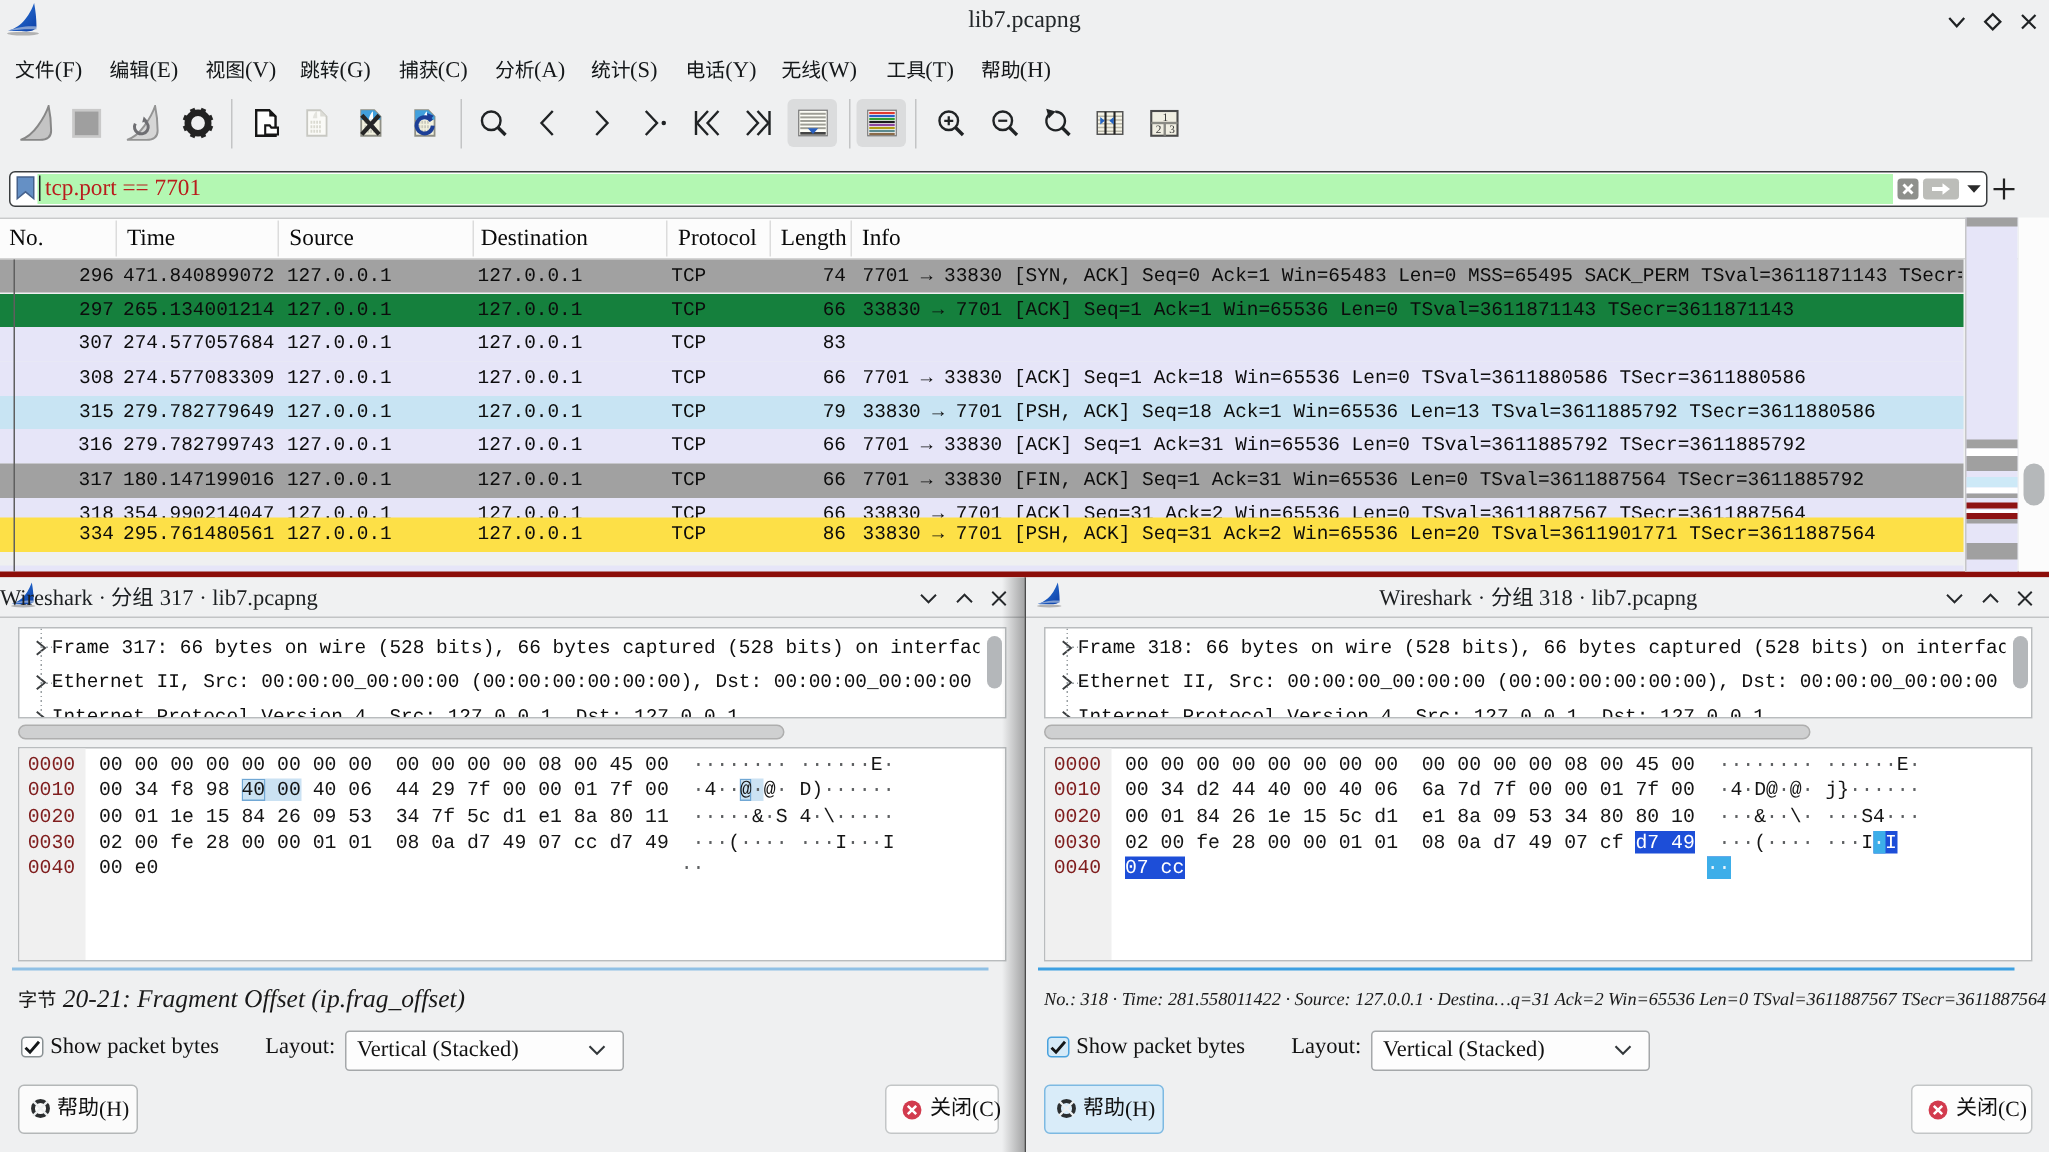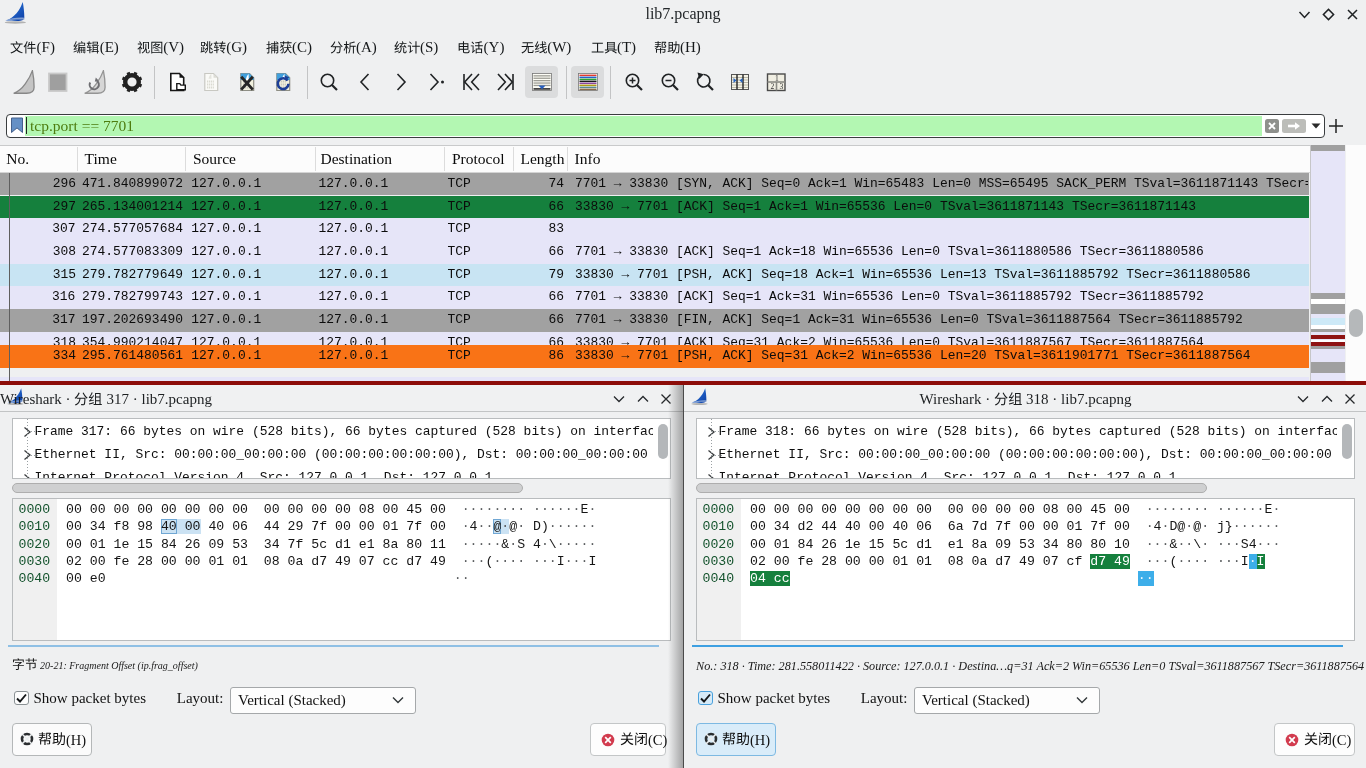--- a/index.html
+++ b/index.html
@@ -9,25 +9,25 @@
 .row{position:absolute;left:0;width:1309px;height:22.7px}
 .cell{position:absolute;top:0;height:22.7px;line-height:22.7px;font-family:"Liberation Mono",monospace;font-size:12.95px;color:#0c0c0c;white-space:pre}
 .hdr{position:absolute;top:0;height:28px;line-height:28px;font-size:15.5px;color:#090909}
 .hsep{position:absolute;top:2px;height:24px;width:1px;background:#dcdcdc}
 .tsep{position:absolute;top:66px;height:33px;width:1px;background:#c3c4c5}
 .dlg{position:absolute;top:385px;width:683px;height:383px;background:#eff0f1}
 .pane{position:absolute;background:#fff;border:1px solid #b9bcbe}
 .thumb{position:absolute;background:#b4b7ba;border-radius:5px}
 .btn{position:absolute;height:33px;border-radius:4px;display:flex;align-items:center;justify-content:center;font-size:15px;color:#111}
 .hex{position:absolute;font-family:"Liberation Mono",monospace;font-size:13.2px;line-height:17.35px;color:#151515;white-space:pre}
-.off{color:#14532d}
+.off{color:#7f1d1d}
 .dot{color:#5b5e60}
 .hl{background:#cbe2f3}
 .hlb{background:#cbe2f3;box-shadow:inset 0 0 0 1px #70a7d4}
-.sel{background:#15803d;color:#fff}
+.sel{background:#1d4ed8;color:#fff}
 .seld{background:#3daee9;color:#eef6fc}
 </style></head>
 <body>
 <svg width="0" height="0" style="position:absolute">
     <defs>
       <linearGradient id="sg" x1="0" y1="0" x2="1" y2="1">
         <stop offset="0" stop-color="#2e7de0"></stop>
         <stop offset="1" stop-color="#0d3fa6"></stop>
       </linearGradient>
     </defs>
@@ -294,21 +294,21 @@
       <text x="6.5" y="18.8">2</text>
       <text x="15.5" y="18.8">3</text>
     </g>
   </svg>
 <div class="abs" style="left:5.5px;top:114px;width:1319px;height:23.5px;background:#fff;border:1.5px solid #3a3d3f;border-radius:4px"></div>
 <div class="abs" style="left:24.5px;top:115.5px;width:1237px;height:20.5px;background:#b3f7b2"></div>
 <svg class="abs " style="left:10.0px;top:117.0px" width="14" height="17" viewBox="0 0 14 17">
     <path d="M1.5 1 h11 v14.5 l-5.5 -4.6 l-5.5 4.6 Z" fill="#6590c5" stroke="#45618c" stroke-width="1"></path>
   </svg>
 <div class="abs" style="left:26px;top:117px;width:1.4px;height:17px;background:#222"></div>
-<div class="abs" style="left:30px;top:114px;height:23px;line-height:23px;font-size:15.5px;color:#4d7c0f">tcp.port == 7701</div>
+<div class="abs" style="left:30px;top:114px;height:23px;line-height:23px;font-size:15.5px;color:#b91c1c">tcp.port == 7701</div>
 <div class="abs" style="left:1264.5px;top:118.5px;width:14.5px;height:14.5px;background:#8e908c;border-radius:2.5px"></div>
 <svg class="abs " style="left:1267.0px;top:121.0px" width="10" height="10" viewBox="0 0 10 10">
     <path d="M2 2 L8 8 M8 2 L2 8" stroke="#fff" stroke-width="1.9"></path>
   </svg>
 <div class="abs" style="left:1282px;top:118.5px;width:24px;height:14.5px;background:#bcbdb9;border-radius:2.5px"></div>
 <svg class="abs " style="left:1286.0px;top:121.0px" width="16" height="10" viewBox="0 0 16 10">
     <path d="M2 5 h9" stroke="#fff" stroke-width="2.6"></path>
     <path d="M9 1.2 L14 5 L9 8.8 Z" fill="#fff"></path>
   </svg>
 <svg class="abs " style="left:1311.0px;top:123.0px" width="10" height="6" viewBox="0 0 10 6">
@@ -379,37 +379,37 @@
     <span class="cell" style="left:52px;width:24px;text-align:left">316</span>
     <span class="cell" style="left:82px">279.782799743</span>
     <span class="cell" style="left:191.3px">127.0.0.1</span>
     <span class="cell" style="left:318.4px">127.0.0.1</span>
     <span class="cell" style="left:447.5px">TCP</span>
     <span class="cell" style="left:532px;width:32px;text-align:right">66</span>
     <span class="cell" style="left:575px;width:733px;overflow:hidden">7701 → 33830 [ACK] Seq=1 Ack=31 Win=65536 Len=0 TSval=3611885792 TSecr=3611885792</span>
   </div>
 <div class="row" style="top:309.0px;background:#a1a1a1">
     <span class="cell" style="left:52px;width:24px;text-align:center">317</span>
-    <span class="cell" style="left:82px">197.202693490</span>
+    <span class="cell" style="left:82px">180.147199016</span>
     <span class="cell" style="left:191.3px">127.0.0.1</span>
     <span class="cell" style="left:318.4px">127.0.0.1</span>
     <span class="cell" style="left:447.5px">TCP</span>
     <span class="cell" style="left:532px;width:32px;text-align:right">66</span>
     <span class="cell" style="left:575px;width:733px;overflow:hidden">7701 → 33830 [FIN, ACK] Seq=1 Ack=31 Win=65536 Len=0 TSval=3611887564 TSecr=3611885792</span>
   </div>
 <div class="row" style="top:331.7px;background:#e6e5f8">
     <span class="cell" style="left:52px;width:24px;text-align:right">318</span>
     <span class="cell" style="left:82px">354.990214047</span>
     <span class="cell" style="left:191.3px">127.0.0.1</span>
     <span class="cell" style="left:318.4px">127.0.0.1</span>
     <span class="cell" style="left:447.5px">TCP</span>
     <span class="cell" style="left:532px;width:32px;text-align:right">66</span>
     <span class="cell" style="left:575px;width:733px;overflow:hidden">33830 → 7701 [ACK] Seq=31 Ack=2 Win=65536 Len=0 TSval=3611887567 TSecr=3611887564</span>
   </div>
-<div class="row" style="top:345px;background:#f97316">
+<div class="row" style="top:345px;background:#fde047">
     <span class="cell" style="left:52px;width:24px;text-align:right">334</span>
     <span class="cell" style="left:82px">295.761480561</span>
     <span class="cell" style="left:191.3px">127.0.0.1</span>
     <span class="cell" style="left:318.4px">127.0.0.1</span>
     <span class="cell" style="left:447.5px">TCP</span>
     <span class="cell" style="left:532px;width:32px;text-align:right">86</span>
     <span class="cell" style="left:575px;width:733px;overflow:hidden">33830 → 7701 [PSH, ACK] Seq=31 Ack=2 Win=65536 Len=20 TSval=3611901771 TSecr=3611887564</span>
   </div>
 <div class="abs" style="left:0;top:377.1px;width:1309px;height:3.9px;background:#e6e5f8"></div>
 <div class="abs" style="left:0;top:381px;width:1366px;height:4px;background:#8c0d09"></div>
@@ -471,21 +471,21 @@
     <div class="abs" style="left:12px;top:98px;width:511px;height:10px;background:#cfd0d1;border:1px solid #aeaeae;border-radius:5px"></div>
     <div class="pane" style="left:12px;top:112.5px;width:658.5px;height:143px">
       <div class="abs" style="left:0;top:0;width:44px;height:141px;background:#f0f0f0"></div>
       <div class="hex" style="left:5.5px;top:2.5px"><span class="off">0000</span>  00 00 00 00 00 00 00 00  00 00 00 00 08 00 45 00  <span class="dot">·</span><span class="dot">·</span><span class="dot">·</span><span class="dot">·</span><span class="dot">·</span><span class="dot">·</span><span class="dot">·</span><span class="dot">·</span> <span class="dot">·</span><span class="dot">·</span><span class="dot">·</span><span class="dot">·</span><span class="dot">·</span><span class="dot">·</span>E<span class="dot">·</span>
 <span class="off">0010</span>  00 34 f8 98 <span class="hlb">40</span><span class="hl"> 00</span> 40 06  44 29 7f 00 00 01 7f 00  <span class="dot">·</span>4<span class="dot">·</span><span class="dot">·</span><span class="hlb">@</span><span class="hl"><span class="dot">·</span></span>@<span class="dot">·</span> D)<span class="dot">·</span><span class="dot">·</span><span class="dot">·</span><span class="dot">·</span><span class="dot">·</span><span class="dot">·</span>
 <span class="off">0020</span>  00 01 1e 15 84 26 09 53  34 7f 5c d1 e1 8a 80 11  <span class="dot">·</span><span class="dot">·</span><span class="dot">·</span><span class="dot">·</span><span class="dot">·</span>&amp;<span class="dot">·</span>S 4<span class="dot">·</span>\<span class="dot">·</span><span class="dot">·</span><span class="dot">·</span><span class="dot">·</span><span class="dot">·</span>
 <span class="off">0030</span>  02 00 fe 28 00 00 01 01  08 0a d7 49 07 cc d7 49  <span class="dot">·</span><span class="dot">·</span><span class="dot">·</span>(<span class="dot">·</span><span class="dot">·</span><span class="dot">·</span><span class="dot">·</span> <span class="dot">·</span><span class="dot">·</span><span class="dot">·</span>I<span class="dot">·</span><span class="dot">·</span><span class="dot">·</span>I
 <span class="off">0040</span>  00 e0                                            <span class="dot">·</span><span class="dot">·</span></div>
     </div>
     <div class="abs" style="left:8px;top:260px;width:651px;height:1.5px;background:#8fc0e5"></div>
-    <div class="abs" style="left:12px;top:271px;width:680px;height:20px;line-height:20px;font-size:10px;font-style:italic;color:#191919;white-space:nowrap;overflow:hidden"><svg class="cjk" width="25.6" height="14.1" style="fill:#191919;vertical-align:-3.07px;" viewBox="0 0 25.6 14.1">
+    <div class="abs" style="left:12px;top:271px;width:680px;height:20px;line-height:20px;font-size:17px;font-style:italic;color:#191919;white-space:nowrap;overflow:hidden"><svg class="cjk" width="25.6" height="14.1" style="fill:#191919;vertical-align:-3.07px;" viewBox="0 0 25.6 14.1">
         <use href="#g13" transform="translate(0.00,11.01) scale(0.01280,-0.01280)"></use>
         <use href="#g24" transform="translate(12.80,11.01) scale(0.01280,-0.01280)"></use>
       </svg> 20-21: Fragment Offset (ip.frag_offset)</div>
     <div class="abs" style="left:14px;top:305.5px;width:14.5px;height:14.5px;background:#fdfdfd;border:1px solid #8a9194;border-radius:3px"></div>
     <svg class="abs " style="left:15.0px;top:307.0px" width="13" height="12" viewBox="0 0 13 12">
       <polyline points="2,6.5 5,9.5 11,2.5" fill="none" stroke="#141719" stroke-width="1.9"></polyline>
     </svg>
     <div class="abs" style="left:33.5px;top:303px;height:20px;line-height:20px;font-size:15px;color:#111">Show packet bytes</div>
     <div class="abs" style="left:176.8px;top:303px;height:20px;line-height:20px;font-size:15px;color:#111">Layout:</div>
     <div class="abs" style="left:229.8px;top:301.5px;width:186px;height:27px;background:#fdfdfd;border:1px solid #a5a8aa;border-radius:3px"></div>
@@ -556,21 +556,21 @@
       <div class="abs" style="left:14.5px;top:59.2px;width:12px;height:1px;background:repeating-linear-gradient(to right,#9aa0a3 0,#9aa0a3 1px,transparent 1px,transparent 3px)"></div>
       <div class="thumb" style="left:644.5px;top:5px;width:10px;height:35px"></div>
     </div>
     <div class="abs" style="left:12px;top:98px;width:511px;height:10px;background:#cfd0d1;border:1px solid #aeaeae;border-radius:5px"></div>
     <div class="pane" style="left:12px;top:112.5px;width:658.5px;height:143px">
       <div class="abs" style="left:0;top:0;width:44px;height:141px;background:#f0f0f0"></div>
       <div class="hex" style="left:5.5px;top:2.5px"><span class="off">0000</span>  00 00 00 00 00 00 00 00  00 00 00 00 08 00 45 00  <span class="dot">·</span><span class="dot">·</span><span class="dot">·</span><span class="dot">·</span><span class="dot">·</span><span class="dot">·</span><span class="dot">·</span><span class="dot">·</span> <span class="dot">·</span><span class="dot">·</span><span class="dot">·</span><span class="dot">·</span><span class="dot">·</span><span class="dot">·</span>E<span class="dot">·</span>
 <span class="off">0010</span>  00 34 d2 44 40 00 40 06  6a 7d 7f 00 00 01 7f 00  <span class="dot">·</span>4<span class="dot">·</span>D@<span class="dot">·</span>@<span class="dot">·</span> j}<span class="dot">·</span><span class="dot">·</span><span class="dot">·</span><span class="dot">·</span><span class="dot">·</span><span class="dot">·</span>
 <span class="off">0020</span>  00 01 84 26 1e 15 5c d1  e1 8a 09 53 34 80 80 10  <span class="dot">·</span><span class="dot">·</span><span class="dot">·</span>&amp;<span class="dot">·</span><span class="dot">·</span>\<span class="dot">·</span> <span class="dot">·</span><span class="dot">·</span><span class="dot">·</span>S4<span class="dot">·</span><span class="dot">·</span><span class="dot">·</span>
 <span class="off">0030</span>  02 00 fe 28 00 00 01 01  08 0a d7 49 07 cf <span class="sel">d7 49</span>  <span class="dot">·</span><span class="dot">·</span><span class="dot">·</span>(<span class="dot">·</span><span class="dot">·</span><span class="dot">·</span><span class="dot">·</span> <span class="dot">·</span><span class="dot">·</span><span class="dot">·</span>I<span class="sel"><span class="seld">·</span>I</span>
-<span class="off">0040</span>  <span class="sel">04 cc</span>                                            <span class="sel"><span class="seld">··</span></span></div>
+<span class="off">0040</span>  <span class="sel">07 cc</span>                                            <span class="sel"><span class="seld">··</span></span></div>
     </div>
     <div class="abs" style="left:8px;top:260px;width:651px;height:1.5px;background:#3da0e2"></div>
     <div class="abs" style="left:12px;top:271px;width:680px;height:20px;line-height:20px;font-size:12.2px;font-style:italic;color:#191919;white-space:nowrap;overflow:hidden">No.: 318 · Time: 281.558011422 · Source: 127.0.0.1 · Destina…q=31 Ack=2 Win=65536 Len=0 TSval=3611887567 TSecr=3611887564</div>
     <div class="abs" style="left:14px;top:305.5px;width:14.5px;height:14.5px;background:#d5eaf8;border:1px solid #49a1dd;border-radius:3px"></div>
     <svg class="abs " style="left:15.0px;top:307.0px" width="13" height="12" viewBox="0 0 13 12">
       <polyline points="2,6.5 5,9.5 11,2.5" fill="none" stroke="#141719" stroke-width="1.9"></polyline>
     </svg>
     <div class="abs" style="left:33.5px;top:303px;height:20px;line-height:20px;font-size:15px;color:#111">Show packet bytes</div>
     <div class="abs" style="left:176.8px;top:303px;height:20px;line-height:20px;font-size:15px;color:#111">Layout:</div>
     <div class="abs" style="left:229.8px;top:301.5px;width:186px;height:27px;background:#fdfdfd;border:1px solid #a5a8aa;border-radius:3px"></div>

